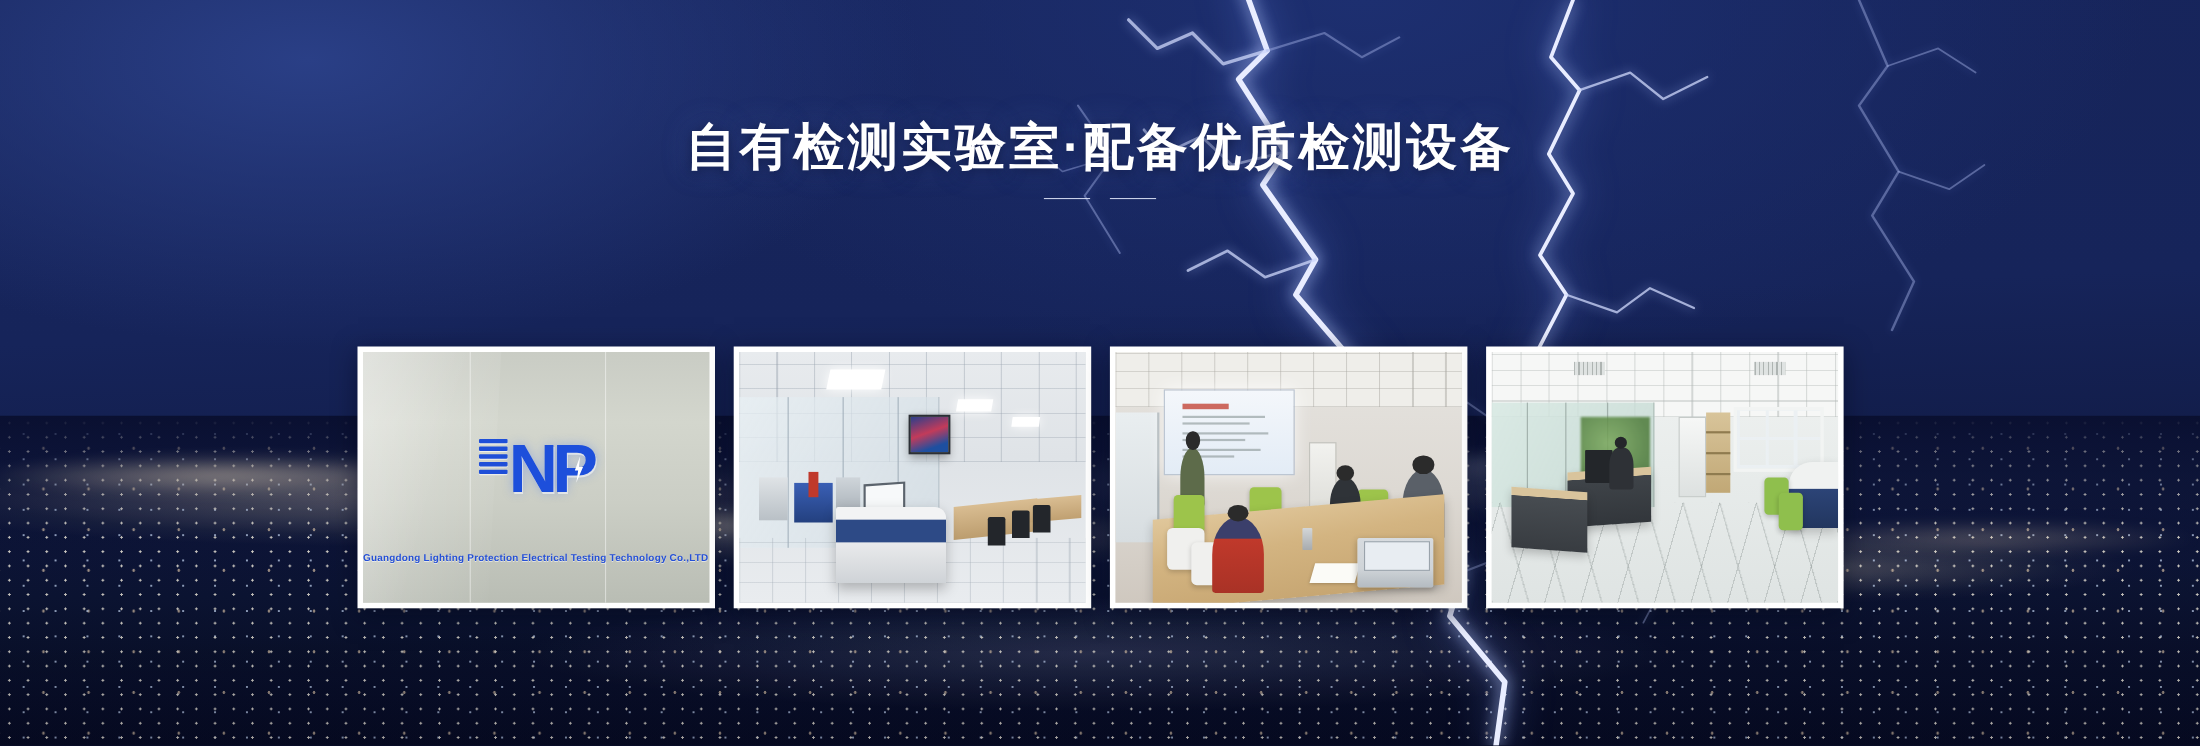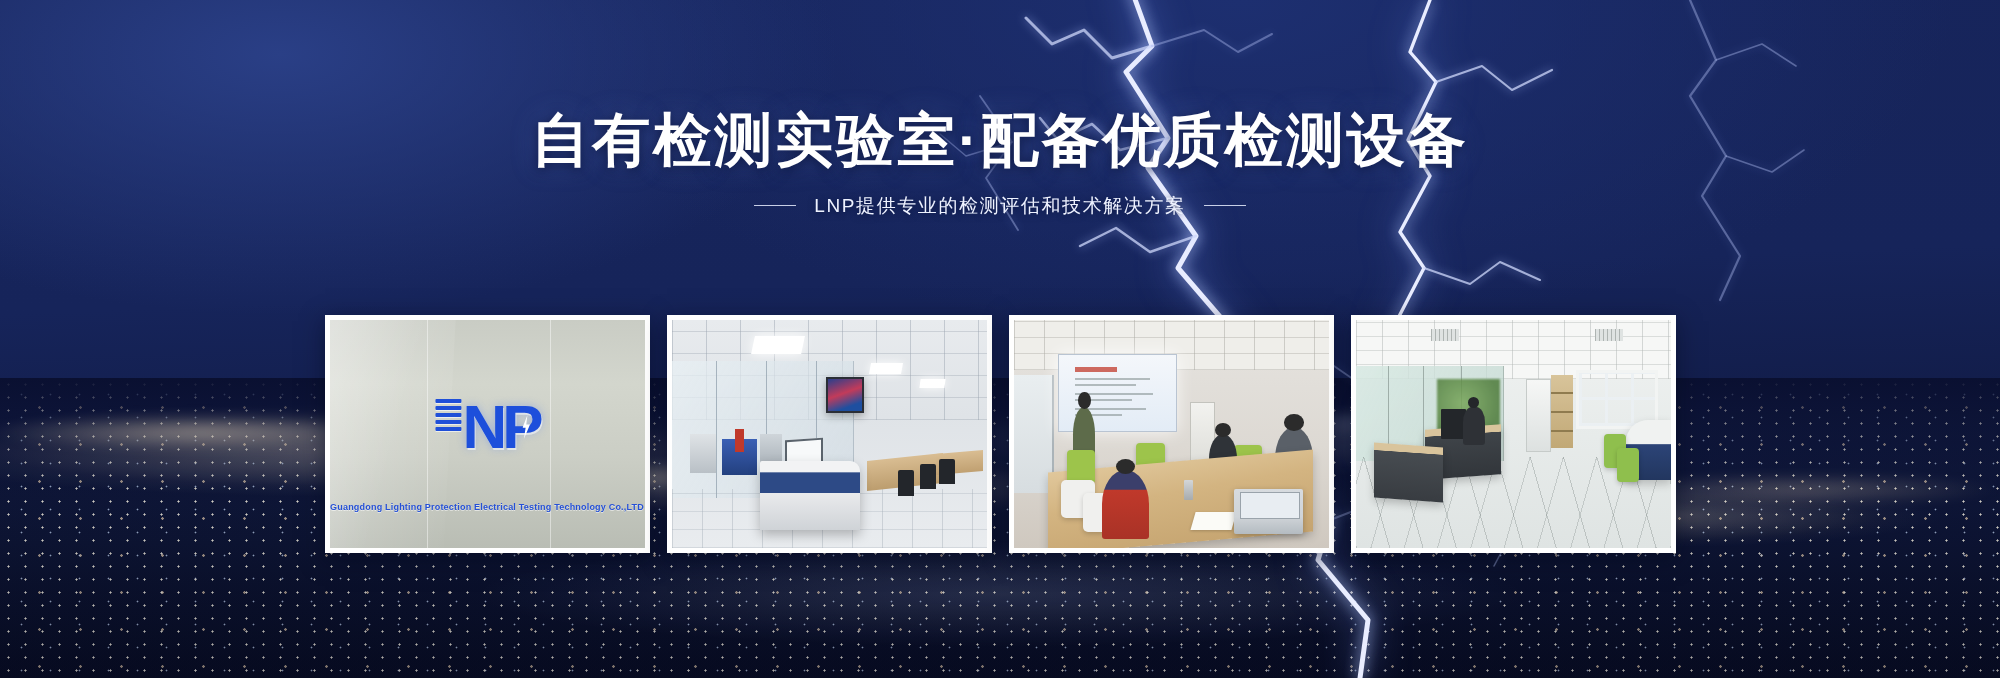--- a/index.html
+++ b/index.html
@@ -54,21 +54,21 @@
   .bolt-main { fill:none; stroke:#e9edff; stroke-linecap:round; stroke-linejoin:round;
                filter: drop-shadow(0 0 7px rgba(180,200,255,.95)) drop-shadow(0 0 18px rgba(120,150,255,.6)); }
   .bolt-branch { fill:none; stroke:#cdd7fb; stroke-linecap:round; stroke-linejoin:round; opacity:.78;
                filter: drop-shadow(0 0 5px rgba(170,190,255,.8)); }
   .bolt-faint { fill:none; stroke:#aab8ee; stroke-linecap:round; stroke-linejoin:round; opacity:.45;
                filter: drop-shadow(0 0 4px rgba(150,175,255,.55)); }
 
   
   .headline-wrap { position:absolute; left:0; right:0; top:108px; text-align:center; }
   .headline {
-    font-size:58px; font-weight:700; color:#ffffff; letter-spacing:3px; line-height:1.12;
+    font-size:46px; font-weight:700; color:#ffffff; letter-spacing:3px; line-height:1.12;
     text-shadow:0 2px 12px rgba(8,16,54,.85), 0 0 26px rgba(110,140,230,.35);
   }
   .sub-row { margin-top:20px; display:flex; align-items:center; justify-content:center; gap:18px; }
   .sub-rule { width:42px; height:1px; background:rgba(231,237,255,.85); display:block; }
   .subtitle { font-size:19px; color:#eef2ff; letter-spacing:1.6px; white-space:nowrap;
               text-shadow:0 1px 7px rgba(8,16,54,.8); }
 
   
   .cards { position:absolute; left:0; right:0; top:315px; display:flex; justify-content:center; gap:17px; }
   .card { width:325px; height:238px; background:#ffffff; padding:5px;
@@ -277,21 +277,20 @@
       <path class="bolt-faint" stroke-width="1.4" d="M1012 142 L966 156 L940 134"></path>
       <path class="bolt-faint" stroke-width="1.6" d="M1452 420 L1498 452 L1472 486 L1512 532 L1494 566"></path>
       <path class="bolt-faint" stroke-width="1.3" d="M1498 452 L1548 440 L1578 462"></path>
     </svg>
   </div>
 
   <div class="headline-wrap">
     <div class="headline">自有检测实验室·配备优质检测设备</div>
     <div class="sub-row">
       <span class="sub-rule"></span>
-      <span class="subtitle">LNP提供专业的检测评估和技术解决方案</span>
       <span class="sub-rule"></span>
     </div>
   </div>
 
   <div class="cards">
 
     <div class="card">
       <div class="photo p1">
         <span class="sheen"></span>
         <span class="pane a"></span>

